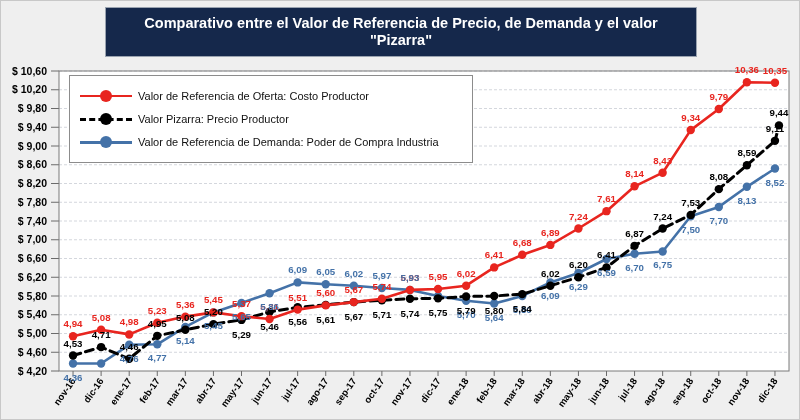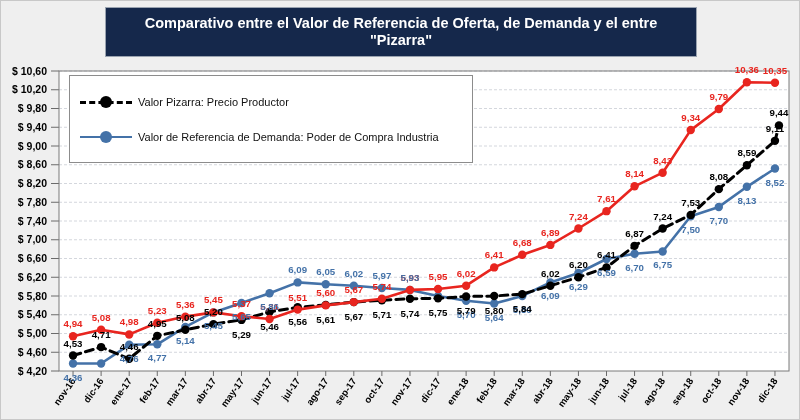--- a/index.html
+++ b/index.html
@@ -84,21 +84,21 @@
   .legend-mark .dot {
     position: absolute; left: 20px; top: 1px;
     width: 12px; height: 12px; border-radius: 50%;
   }
 </style>
 </head>
 <body>
 
 <div id="chart-root">
 
-  <div id="chart-title">Comparativo entre el Valor de Referencia de Oferta, de Demanda y el entre "Pizarra"</div>
+  <div id="chart-title">Comparativo entre el Valor de Referencia de Precio, de Demanda y el valor "Pizarra"</div>
 
   <div id="plot-wrap">
     <svg id="chart-svg" width="800" height="358">
         <rect x="58" y="8" width="730" height="300" fill="#ffffff"></rect>
         <text x="46" y="311.6" class="ylabel">$ 4,20</text>
         <line x1="50" y1="308" x2="58" y2="308" stroke="#6b6b6b" stroke-width="1"></line>
         <line x1="58" y1="289.25" x2="788" y2="289.25" stroke="#c9cdd4" stroke-width="0.8" stroke-dasharray="3,2"></line>
         <text x="46" y="292.85" class="ylabel">$ 4,60</text>
         <line x1="50" y1="289.25" x2="58" y2="289.25" stroke="#6b6b6b" stroke-width="1"></line>
         <line x1="58" y1="270.5" x2="788" y2="270.5" stroke="#c9cdd4" stroke-width="0.8" stroke-dasharray="3,2"></line>
@@ -358,20 +358,27 @@
         <text x="773.9615384615385" y="68.84375000000003" class="dlabel" fill="#000000">9,11</text>
         <circle cx="777.9615384615385" cy="62.37500000000003" r="4.2" fill="#000000"></circle>
         <path d="M774.0,77.8 L778.0,62.4" fill="none" stroke="#000000" stroke-width="3" stroke-dasharray="8,5"></path>
         <text x="777.9615384615385" y="53.37500000000003" class="dlabel" fill="#000000">9,44</text>
       </svg>
   </div>
 
   <div class="legend-box">
     <div class="legend-row">
       <span class="legend-mark">
+        <span class="ln" style="background:#E8251F"></span>
+        <span class="dot" style="background:#E8251F"></span>
+      </span>
+      <span class="legend-text">Valor de Referencia de Oferta: Costo Productor</span>
+    </div>
+    <div class="legend-row">
+      <span class="legend-mark">
         <span class="ln dash"></span>
         <span class="dot" style="background:#000000"></span>
       </span>
       <span class="legend-text">Valor Pizarra: Precio Productor</span>
     </div>
     <div class="legend-row">
       <span class="legend-mark">
         <span class="ln" style="background:#4472A8"></span>
         <span class="dot" style="background:#4472A8"></span>
       </span>

